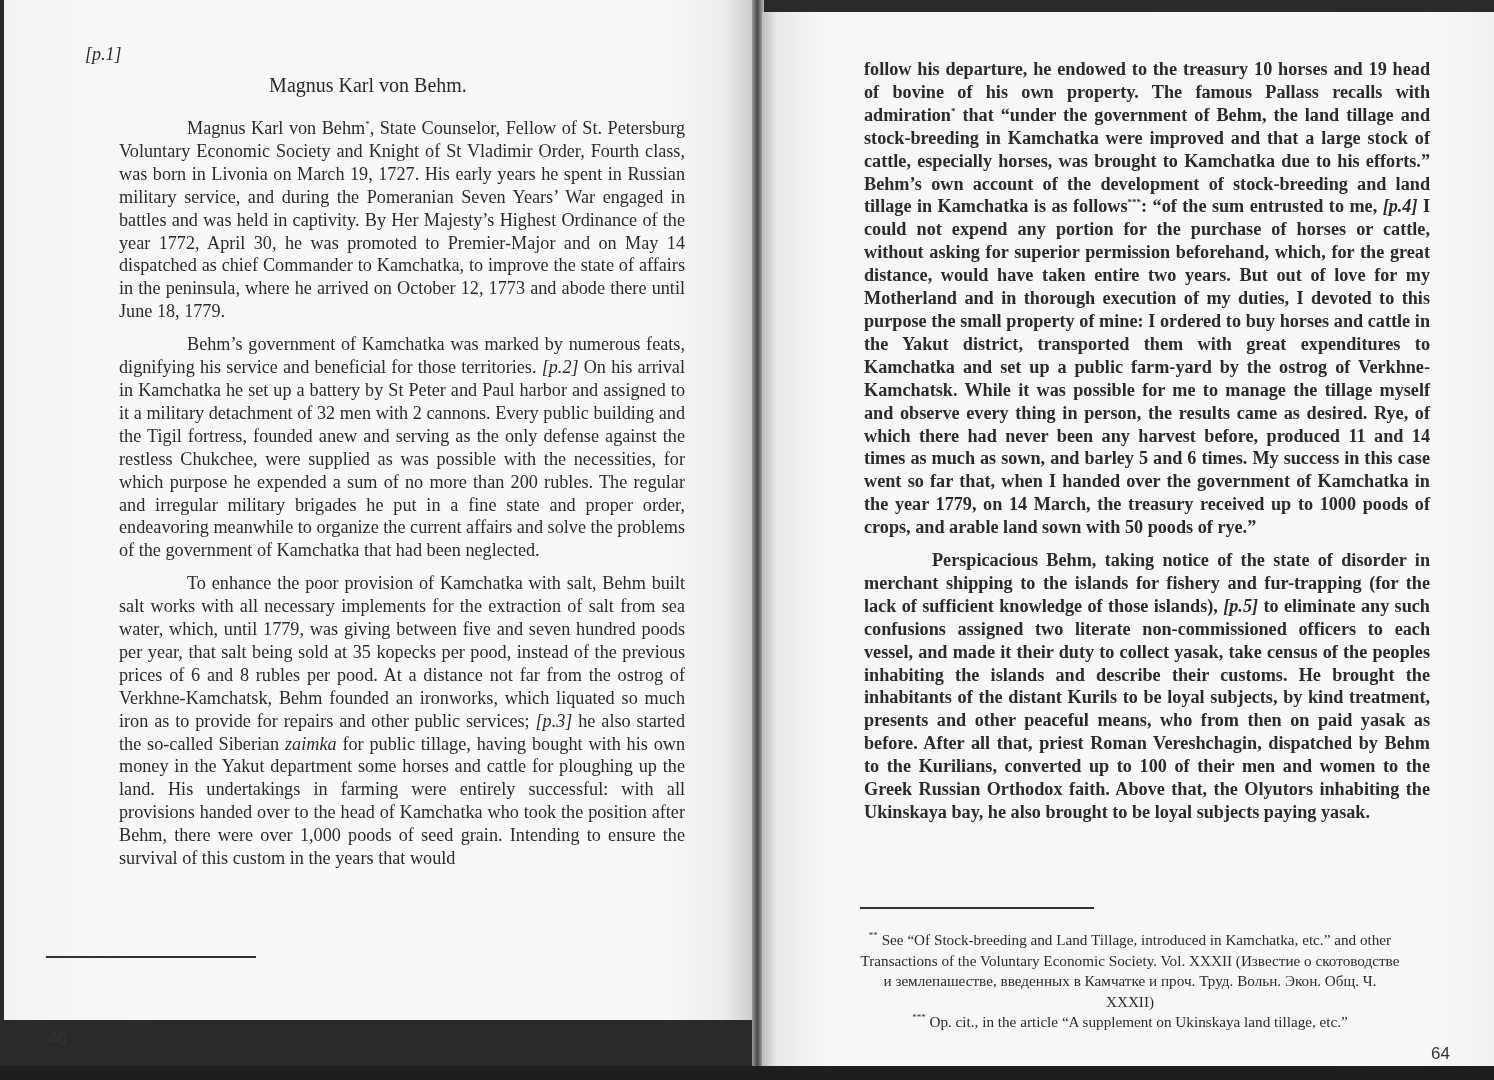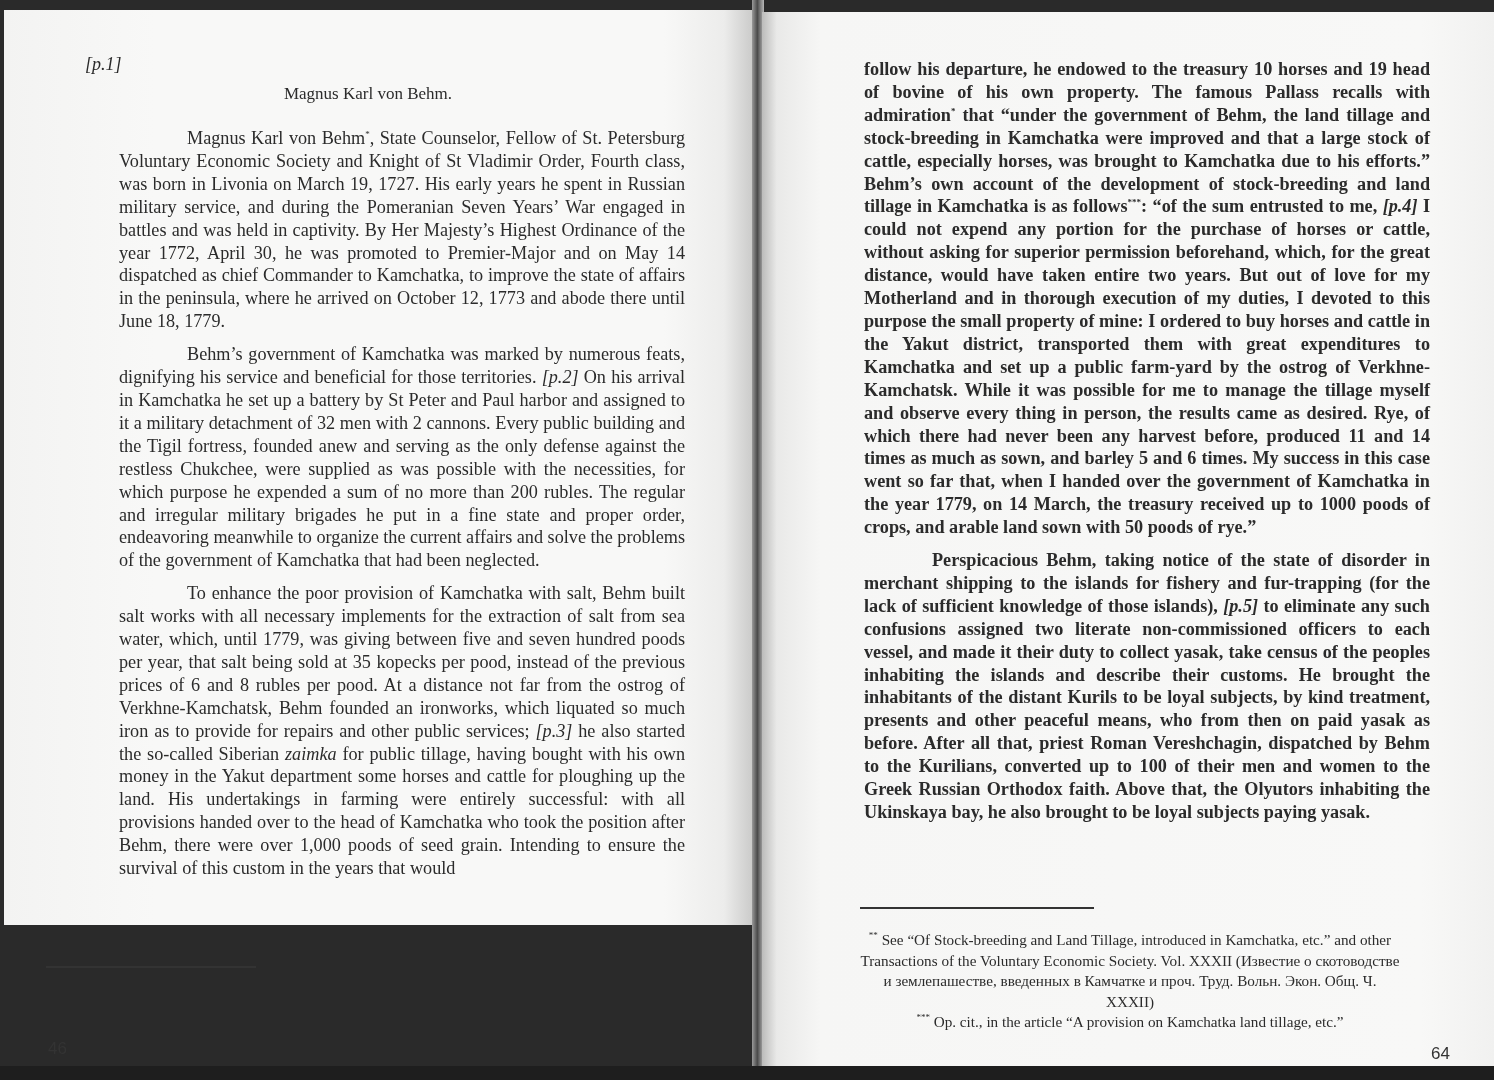--- a/index.html
+++ b/index.html
@@ -4,40 +4,40 @@
   <style>
     html, body { margin: 0; padding: 0; }
     body {
       width: 1494px; height: 1080px; overflow: hidden;
       background: #2a2a2a;
       font-family: "Liberation Serif", "DejaVu Serif", serif;
       color: #2b2b2b;
     }
     .spread { position: relative; width: 1494px; height: 1080px; }
     .page {
-      position: absolute; top: 10px; height: 915px; background: #f7f7f6;
+      position: absolute; top: 0; height: 1020px; background: #f7f7f6;
     }
     .page.left {
       left: 4px; width: 750px;
       background: linear-gradient(to right, #f3f3f2 0%, #f8f8f7 20%, #f8f8f7 88%, #ececeb 96%, #c9c9c8 100%);
     }
     .page.right {
       left: 762px; top: 12px; width: 732px; height: 1058px;
       background: linear-gradient(to right, #bcbcbb 0%, #e9e9e8 2%, #f6f6f5 8%, #f8f8f7 90%, #f1f1f0 100%);
     }
     .gutter {
       position: absolute; left: 752px; top: 0; width: 12px; height: 1080px;
       background: linear-gradient(to right, #9a9a9a, #4a4a4a 45%, #6a6a6a 60%, #b8b8b8);
     }
     .text-block { position: absolute; font-size: 18.2px; line-height: 22.9px; text-align: justify; }
     .left .text-block { left: 81px; width: 566px; margin-left: 34px; }
     .right .text-block { left: 102px; width: 566px; }
     .pagemark { font-style: italic; }
     .p-label { position: absolute; left: 81px; top: 44px; font-size: 18px; font-style: italic; }
-    .chapter-title { position: absolute; left: 0; width: 100%; top: 74px; text-align: center; font-size: 17px; }
+    .chapter-title { position: absolute; left: 0; width: 100%; top: 74px; text-align: center; font-size: 20px; }
     .left .chapter-title { left: 81px; width: 566px; }
     p { margin: 0 0 10px 0; text-indent: 68px; }
     p.noindent { text-indent: 0; }
     sup { font-size: 9px; vertical-align: 7px; line-height: 0; }
     .rule { position: absolute; height: 1.5px; background: #333; }
     .footnotes { position: absolute; font-size: 15.2px; line-height: 20.5px; }
     .footnotes div { margin: 0; }
     .pagenum { position: absolute; font-family: "Liberation Sans", "DejaVu Sans", sans-serif; font-size: 17px; color: #333; }
     .bottom-shadow { position: absolute; left: 0; top: 1066px; width: 1494px; height: 14px; background: #1e1e1e; }
   </style>
@@ -64,19 +64,19 @@
 
   <div class="page right">
     <div class="text-block" style="top:46px;font-weight:bold;">
       <p class="noindent"><span>follow his departure, he endowed to the treasury 10 horses and 19 head of bovine of his own property. The famous Pallass recalls with admiration</span><sup>*</sup><span> that “under the government of Behm, the land tillage and stock-breeding in Kamchatka were improved and that a large stock of cattle, especially horses, was brought to Kamchatka due to his efforts.” Behm’s own account of the development of stock-breeding and land tillage in Kamchatka is as follows</span><sup>***</sup><span>: “of the sum entrusted to me, </span><span class="pagemark">[p.4]</span><span> I could not expend any portion for the purchase of horses or cattle, without asking for superior permission beforehand, which, for the great distance, would have taken entire two years. But out of love for my Motherland and in thorough execution of my duties, I devoted to this purpose the small property of mine: I ordered to buy horses and cattle in the Yakut district, transported them with great expenditures to Kamchatka and set up a public farm-yard by the ostrog of Verkhne-Kamchatsk. While it was possible for me to manage the tillage myself and observe every thing in person, the results came as desired. Rye, of which there had never been any harvest before, produced 11 and 14 times as much as sown, and barley 5 and 6 times. My success in this case went so far that, when I handed over the government of Kamchatka in the year 1779, on 14 March, the treasury received up to 1000 poods of crops, and arable land sown with 50 poods of rye.”</span></p>
       <p><span>Perspicacious Behm, taking notice of the state of disorder in merchant shipping to the islands for fishery and fur-trapping (for the lack of sufficient knowledge of those islands), </span><span class="pagemark">[p.5]</span><span> to eliminate any such confusions assigned two literate non-commissioned officers to each vessel, and made it their duty to collect yasak, take census of the peoples inhabiting the islands and describe their customs. He brought the inhabitants of the distant Kurils to be loyal subjects, by kind treatment, presents and other peaceful means, who from then on paid yasak as before. After all that, priest Roman Vereshchagin, dispatched by Behm to the Kurilians, converted up to 100 of their men and women to the Greek Russian Orthodox faith. Above that, the Olyutors inhabiting the Ukinskaya bay, he also brought to be loyal subjects paying yasak.</span></p>
     </div>
 
     <div class="rule" style="left:98px; top:895px; width:234px;"></div>
     <div class="footnotes" style="left:98px; top:918px; width:540px;text-align:center;">
       <div><sup>**</sup><span> See “Of Stock-breeding and Land Tillage, introduced in Kamchatka, etc.” and other Transactions of the Voluntary Economic Society. Vol. XXXII (Известие о скотоводстве и землепашестве, введенных в Камчатке и проч. Труд. Вольн. Экон. Общ. Ч. XXXII)</span></div>
-      <div><sup>***</sup><span> Op. cit., in the article “A provision on Kamchatka land tillage, etc.”</span></div>
+      <div><sup>***</sup><span> Op. cit., in the article “A supplement on Ukinskaya land tillage, etc.”</span></div>
     </div>
     <div class="pagenum" style="left:669px; top:1032px;">64</div>
   </div>
 
   <div class="bottom-shadow"></div>
 </div>
 
 </body></html>

